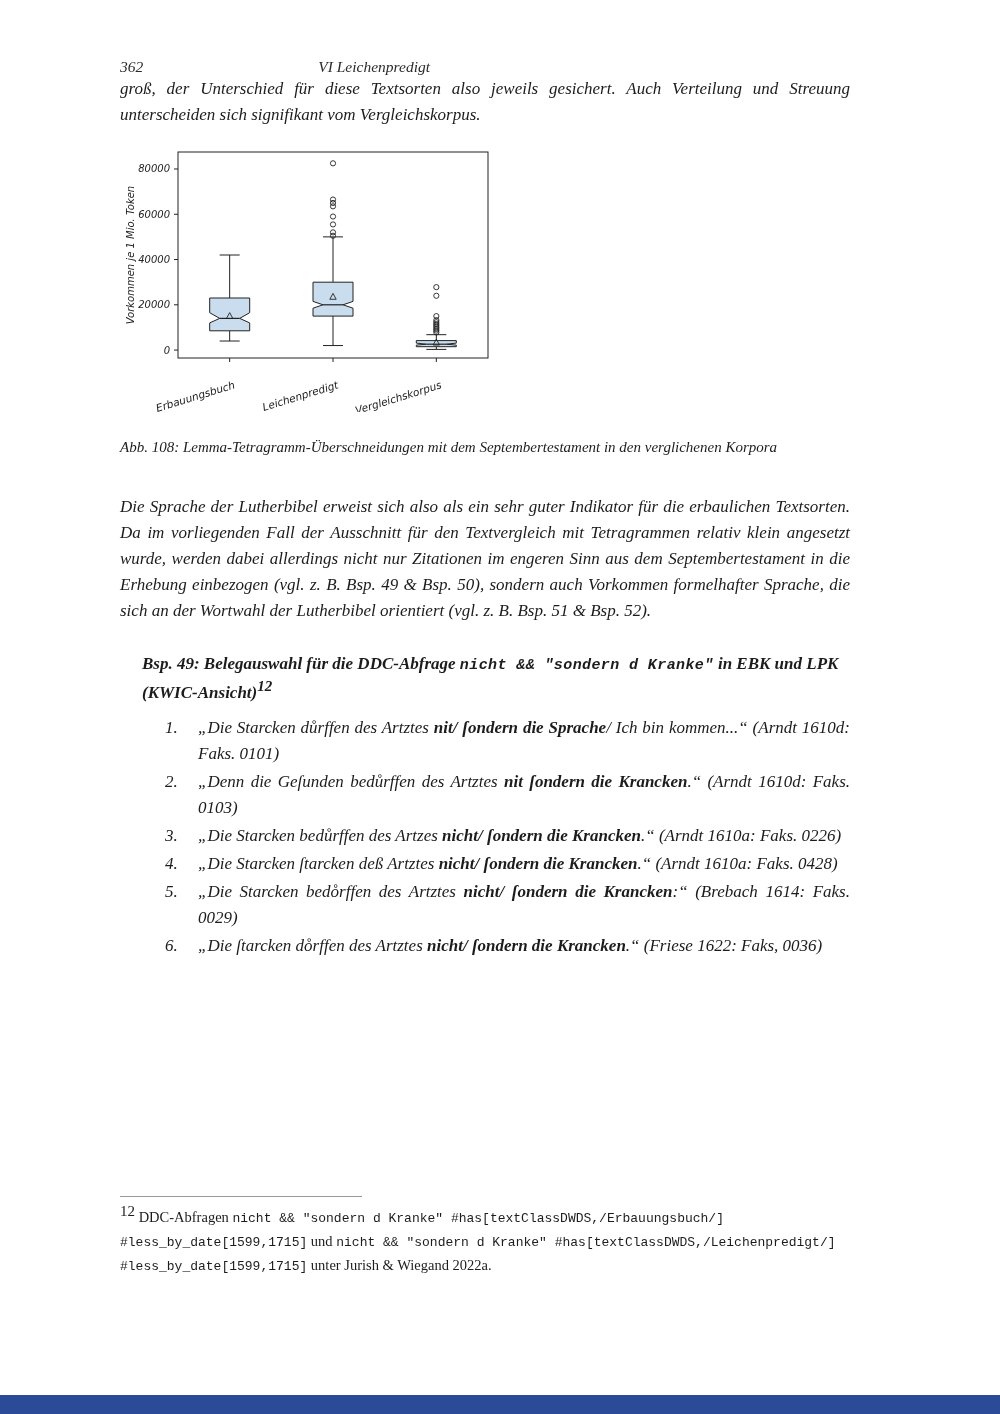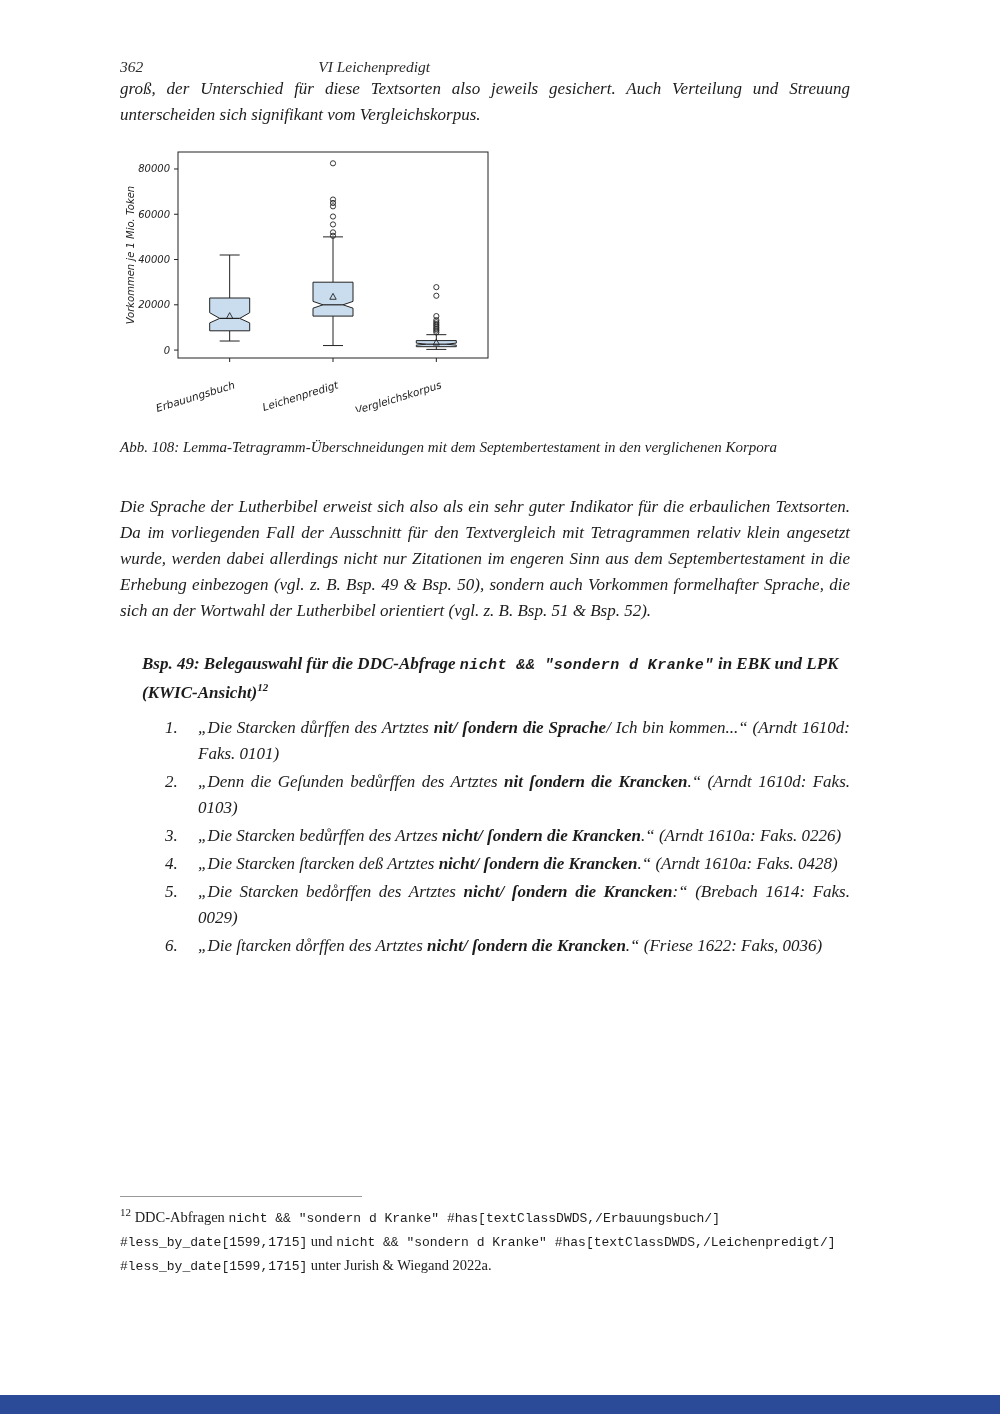--- a/index.html
+++ b/index.html
@@ -31,21 +31,21 @@
     margin-top:24px;font-size:15px;line-height:22px;text-align:left;color:#1c1c1c;
   }
   .example{margin-top:26px;margin-left:22px}
   .bsp-heading{
     font-size:17px;line-height:27px;font-weight:bold;text-align:left;
   }
   .qmono{
     font-family:"Liberation Mono",monospace;
     font-weight:bold;font-size:15px;letter-spacing:.4px;
   }
-  sup{font-size:11px;vertical-align:super;line-height:0}
+  sup{font-size:15px;vertical-align:super;line-height:0}
   ol.quotes{margin-top:9px;margin-left:23px;list-style:none}
   ol.quotes li{
     display:grid;grid-template-columns:33px 1fr;
     font-size:17px;line-height:26px;margin-bottom:2px;
   }
   ol.quotes .num{text-align:left}
   ol.quotes .itxt{text-align:justify}
   ol.quotes b{font-weight:700}
   .footnote{position:absolute;left:120px;right:150px;top:1196px}
   .fn-rule{width:242px;border-top:1px solid #999;margin-bottom:9px}

